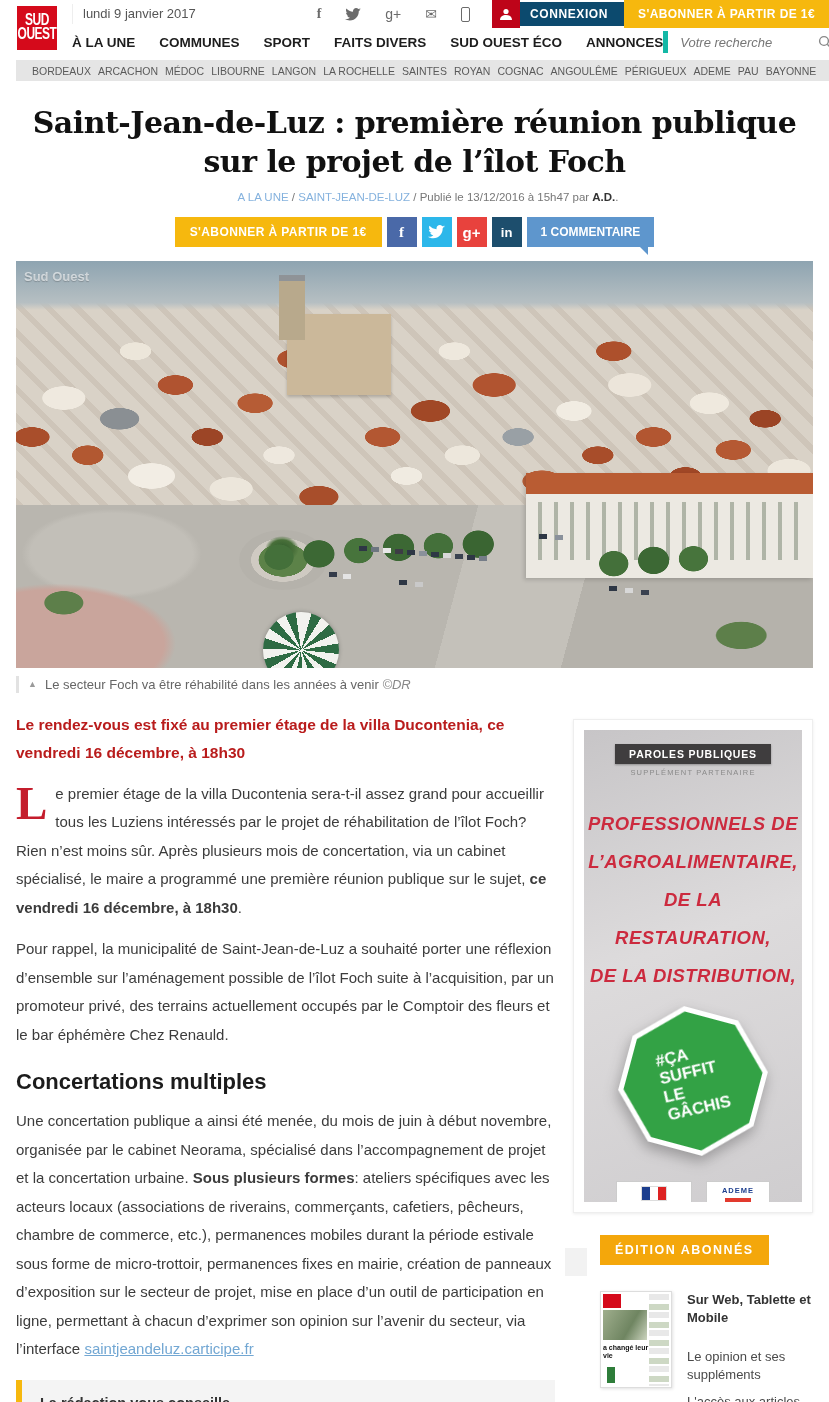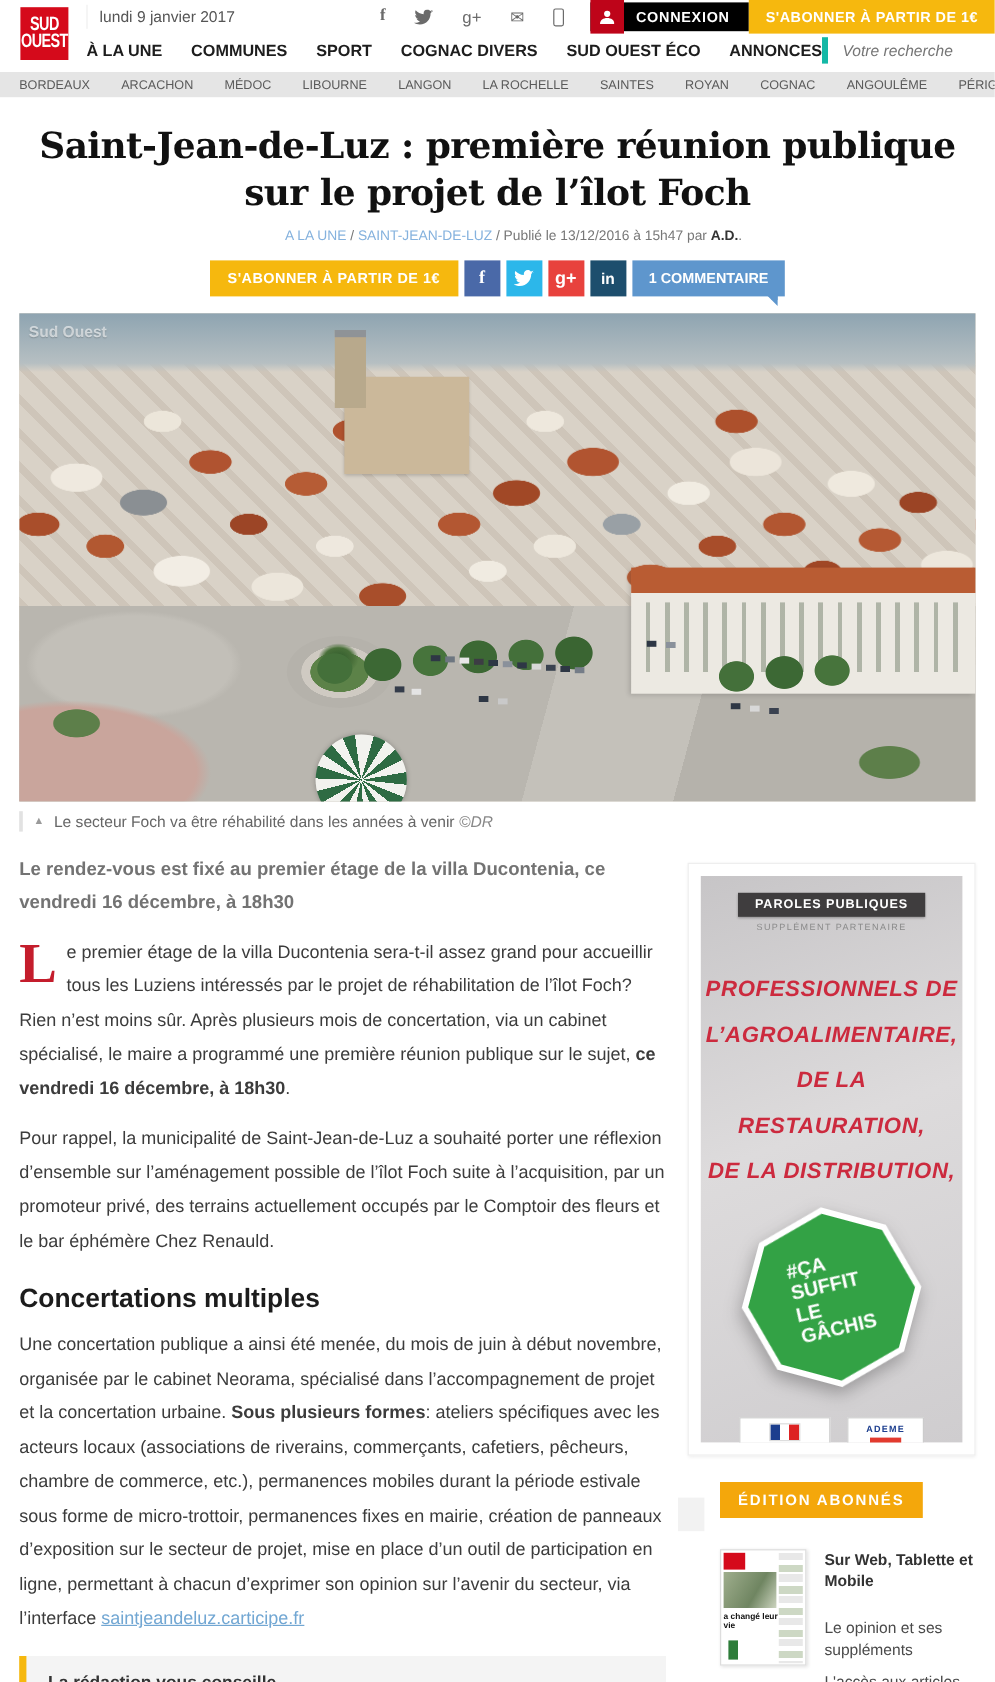--- a/index.html
+++ b/index.html
@@ -23,39 +23,39 @@
   .hdr-top {
     height:28px; display:flex; align-items:center; padding-left:72px;
   }
   .hdr-date { color:#555; font-size:13px; border-left:1px solid #eee; padding-left:10px; height:20px; line-height:20px; }
   .hdr-top-right { margin-left:auto; display:flex; align-items:center; height:28px; }
   .soc { display:flex; align-items:center; gap:24px; margin-right:22px; color:#6b6b6b; }
   .soc .ic { font-size:14px; line-height:1; cursor:pointer; }
   .ic-f { font-weight:bold; font-family:"Liberation Serif",serif; }
   .ic-phone { width:9px; height:15px; border:1.5px solid #6b6b6b; border-radius:2px; display:inline-block; }
   .btn-connect {
-    background:#000000; color:#fff; height:24px; display:flex; align-items:center;
+    background:#0c4a6e; color:#fff; height:24px; display:flex; align-items:center;
     font-weight:bold; font-size:12px; letter-spacing:0.6px; padding-right:16px;
   }
   .btn-connect .person { width:28px; height:28px; background:#be0419; display:flex; align-items:center; justify-content:center; margin-right:10px; }
   .btn-sub-top {
     background:#f6b80e; color:#fff; height:28px; display:flex; align-items:center;
     font-weight:bold; font-size:12px; letter-spacing:0.4px; padding:0 14px;
   }
   .hdr-nav { height:28px; display:flex; align-items:center; padding-left:72px; }
   .nav-items { display:flex; gap:24px; }
   .nav-items span { font-weight:bold; font-size:13.5px; color:#1d1d1d; cursor:pointer; white-space:nowrap; }
   .search-wrap { margin-left:auto; display:flex; align-items:center; border-left:5px solid #14b8a6; padding-left:12px; height:22px; margin-right:6px; }
   .search-wrap input {
     border:none; outline:none; font-style:italic; font-size:13px; color:#999; width:138px;
     font-family:"Liberation Sans",sans-serif;
   }
   .cities {
     background:#e5e5e5; height:21px; display:flex; align-items:center;
-    padding:0 16px; gap:26px; overflow:hidden; margin-top:4px;
+    padding:0 16px; gap:7px; overflow:hidden; margin-top:4px;margin-left:16px;
   }
   .cities span { font-size:10.5px; color:#5a5a5a; white-space:nowrap; cursor:pointer; }
 
   
   .title {
     font-family:"DejaVu Serif","Liberation Serif",serif; font-weight:bold;
     font-size:30px; line-height:1.3; text-align:center; color:#111;
     margin:22px 24px 10px; letter-spacing:-0.5px;
   }
   .crumbs { text-align:center; font-size:11.5px; color:#777; margin-top:8px;padding-left:27px; }
@@ -158,21 +158,21 @@
   .caption { display:flex; align-items:flex-start; gap:8px; margin:8px 16px 0; border-left:3px solid #e2e2e2; padding-left:9px; }
   .caption .tri { color:#9a9a9a; font-size:9px; line-height:17px; }
   .caption .cap-txt { font-size:13px; color:#666; line-height:17px; }
   .caption .cap-credit { font-style:italic; color:#888; }
 
   
   .content { display:flex; margin:18px 16px 0; gap:10px; align-items:flex-start; }
   .colL { width:539px; }
   .colR { width:248px; position:relative; min-height:700px; }
 
-  .lead { font-weight:bold; font-size:15.5px; line-height:1.8; color:#737373; margin-bottom:13px; }
+  .lead { font-weight:bold; font-size:15.5px; line-height:1.8; color:#b91c1c; margin-bottom:13px; }
   .para { font-size:15px; line-height:1.9; color:#3c3c3c; margin-bottom:13px; }
   .dropcap { float:left; font-family:"Liberation Serif",serif; font-weight:bold; font-size:47px; line-height:0.82; color:#c41d2c; padding:4px 8px 0 0; }
   .h2 { font-size:22px; font-weight:bold; color:#1c1c1c; margin:20px 0 12px; }
   .body-link { color:#72a7d3; text-decoration:underline; cursor:pointer; }
 
   .related { background:#f4f4f4; border-left:6px solid #f6b80e; padding:15px 18px 17px; margin:16px 0 14px; }
   .related-title { font-weight:bold; font-size:14.5px; color:#333; margin-bottom:14px; }
 
   
   .ad { margin:8px 0 0 8px; width:240px; background:#fff; border:1px solid #eee; padding:10px; box-shadow:0 1px 3px rgba(0,0,0,0.08); }
@@ -241,21 +241,21 @@
       </div>
       <div class="btn-sub-top">S'ABONNER À PARTIR DE 1€</div>
     </div>
   </div>
 
   <div class="hdr-nav">
     <div class="nav-items">
       <span>À LA UNE</span>
       <span>COMMUNES</span>
       <span>SPORT</span>
-      <span>COGNAC DIVERS</span>
+      <span>FAITS DIVERS</span>
       <span>SUD OUEST ÉCO</span>
       <span>ANNONCES</span>
     </div>
     <div class="search-wrap">
       <input type="text" placeholder="Votre recherche" style="">
       <span>
         <svg width="14" height="14" viewBox="0 0 14 14">
             <circle cx="6" cy="6" r="4.4" fill="none" stroke="#888" stroke-width="1.4"></circle>
             <line x1="9.3" y1="9.3" x2="13" y2="13" stroke="#888" stroke-width="1.4"></line>
           </svg>

